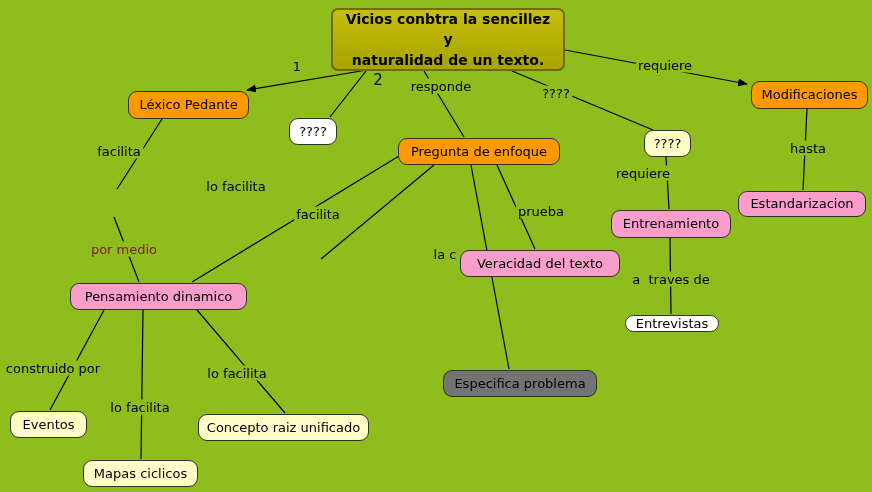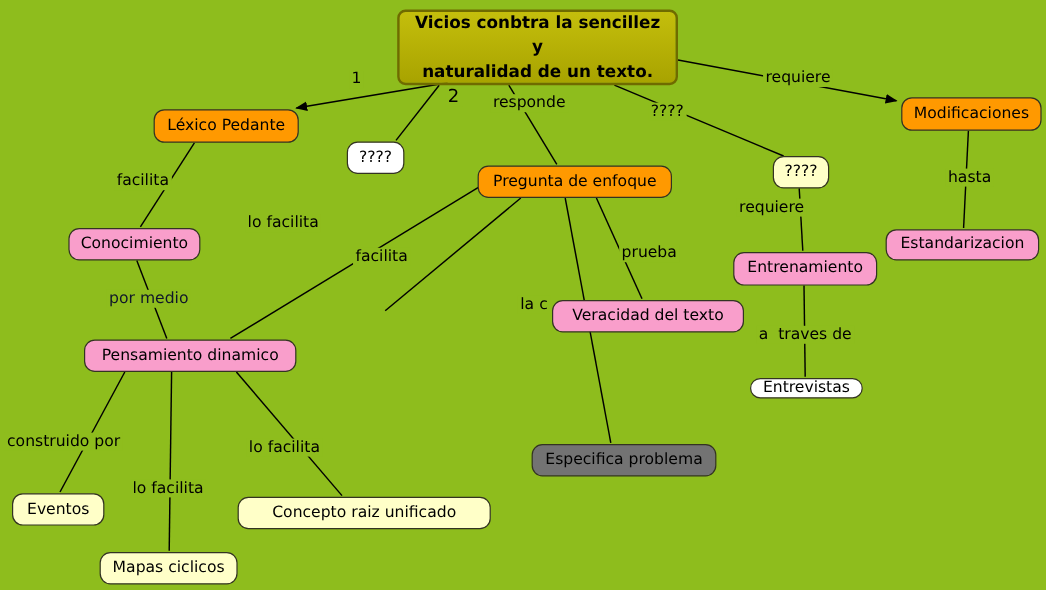--- a/index.html
+++ b/index.html
@@ -84,34 +84,33 @@
     <div class="edge-label" style="left: 556px; top: 93px; font-size: 13px; background: rgb(142, 189, 29); color: rgb(0, 0, 0);">????</div>
     <div class="edge-label" style="left: 665px; top: 65px; font-size: 13px; background: rgb(142, 189, 29); color: rgb(0, 0, 0);">requiere</div>
     <div class="edge-label" style="left: 119px; top: 151px; font-size: 13px; background: rgb(142, 189, 29); color: rgb(0, 0, 0);">facilita</div>
     <div class="edge-label" style="left: 236px; top: 186px; font-size: 13px; background: rgb(142, 189, 29); color: rgb(0, 0, 0);">lo facilita</div>
     <div class="edge-label" style="left: 318px; top: 214px; font-size: 13px; background: rgb(142, 189, 29); color: rgb(0, 0, 0);">facilita</div>
     <div class="edge-label" style="left: 541px; top: 211px; font-size: 13px; background: rgb(142, 189, 29); color: rgb(0, 0, 0);">prueba</div>
     <div class="edge-label" style="left: 445px; top: 254px; font-size: 13px; background: rgb(142, 189, 29); color: rgb(0, 0, 0);">la c</div>
     <div class="edge-label" style="left: 643px; top: 173px; font-size: 13px; background: rgb(142, 189, 29); color: rgb(0, 0, 0);">requiere</div>
     <div class="edge-label" style="left: 808px; top: 148px; font-size: 13px; background: rgb(142, 189, 29); color: rgb(0, 0, 0);">hasta</div>
     <div class="edge-label" style="left: 671px; top: 279px; font-size: 13px; background: rgb(142, 189, 29); color: rgb(0, 0, 0);">a  traves de</div>
-    <div class="edge-label" style="left: 124px; top: 249px; font-size: 13px; background: rgb(142, 189, 29); color: #0f172a;">por medio</div>
+    <div class="edge-label" style="left: 124px; top: 249px; font-size: 13px; background: rgb(142, 189, 29); color: #7f1d1d;">por medio</div>
     <div class="edge-label" style="left: 53px; top: 368px; font-size: 13px; background: rgb(142, 189, 29); color: rgb(0, 0, 0);">construido por</div>
     <div class="edge-label" style="left: 140px; top: 407px; font-size: 13px; background: rgb(142, 189, 29); color: rgb(0, 0, 0);">lo facilita</div>
     <div class="edge-label" style="left: 237px; top: 373px; font-size: 13px; background: rgb(142, 189, 29); color: rgb(0, 0, 0);">lo facilita</div>
     <div class="node title" style="left: 331px; top: 8px; width: 234px; height: 63px; color: rgb(0, 0, 0); background: linear-gradient(rgb(196, 190, 12), rgb(168, 163, 0)); border: 2px solid rgb(111, 107, 0);">Vicios conbtra la sencillez y
 naturalidad de un texto.</div>
     <div class="node orange" style="left: 128px; top: 91px; width: 121px; height: 28px; color: rgb(0, 0, 0); background: rgb(255, 153, 0); border: 1px solid rgb(51, 51, 34);">Léxico Pedante</div>
     <div class="node white" style="left: 289px; top: 118px; width: 48px; height: 27px; color: rgb(0, 0, 0); background: rgb(255, 255, 255); border: 1px solid rgb(51, 51, 34);">????</div>
     <div class="node orange" style="left: 398px; top: 138px; width: 162px; height: 27px; color: rgb(0, 0, 0); background: rgb(255, 153, 0); border: 1px solid rgb(51, 51, 34);">Pregunta de enfoque</div>
     <div class="node yellow" style="left: 644px; top: 130px; width: 47px; height: 27px; color: rgb(0, 0, 0); background: rgb(255, 255, 200); border: 1px solid rgb(51, 51, 34);">????</div>
     <div class="node orange" style="left: 751px; top: 81px; width: 117px; height: 28px; color: rgb(0, 0, 0); background: rgb(255, 153, 0); border: 1px solid rgb(51, 51, 34);">Modificaciones</div>
-    <div class="node pink" style="left: 57px; top: 190px; width: 110px; height: 27px; color: rgb(0, 0, 0); background: rgb(249, 158, 203); border: 1px solid rgb(51, 51, 34);">Conocimiento</div>
     <div class="node pink" style="left: 738px; top: 191px; width: 128px; height: 26px; color: rgb(0, 0, 0); background: rgb(249, 158, 203); border: 1px solid rgb(51, 51, 34);">Estandarizacion</div>
     <div class="node pink" style="left: 611px; top: 210px; width: 120px; height: 28px; color: rgb(0, 0, 0); background: rgb(249, 158, 203); border: 1px solid rgb(51, 51, 34);">Entrenamiento</div>
     <div class="node pink" style="left: 460px; top: 250px; width: 160px; height: 27px; color: rgb(0, 0, 0); background: rgb(249, 158, 203); border: 1px solid rgb(51, 51, 34);">Veracidad del texto</div>
     <div class="node pink" style="left: 70px; top: 283px; width: 177px; height: 27px; color: rgb(0, 0, 0); background: rgb(249, 158, 203); border: 1px solid rgb(51, 51, 34);">Pensamiento dinamico</div>
     <div class="node yellow" style="left: 625px; top: 315px; width: 94px; height: 17px; color: rgb(0, 0, 0); background: #ffffff; border: 1px solid rgb(51, 51, 34);">Entrevistas</div>
     <div class="node yellow" style="left: 443px; top: 370px; width: 154px; height: 27px; color: rgb(0, 0, 0); background: #737373; border: 1px solid rgb(51, 51, 34);">Especifica problema</div>
     <div class="node yellow" style="left: 10px; top: 411px; width: 77px; height: 27px; color: rgb(0, 0, 0); background: rgb(255, 255, 200); border: 1px solid rgb(51, 51, 34);">Eventos</div>
-    <div class="node yellow" style="left: 198px; top: 414px; width: 211px; height: 27px; color: rgb(0, 0, 0); background: rgb(255, 255, 200); border: 1px solid rgb(51, 51, 34);">Concepto raiz unificado</div>
+    <div class="node yellow" style="left: 198px; top: 414px; width: 171px; height: 27px; color: rgb(0, 0, 0); background: rgb(255, 255, 200); border: 1px solid rgb(51, 51, 34);">Concepto raiz unificado</div>
     <div class="node yellow" style="left: 83px; top: 460px; width: 115px; height: 27px; color: rgb(0, 0, 0); background: rgb(255, 255, 200); border: 1px solid rgb(51, 51, 34);">Mapas ciclicos</div>
   </div>
 
 </body></html>

